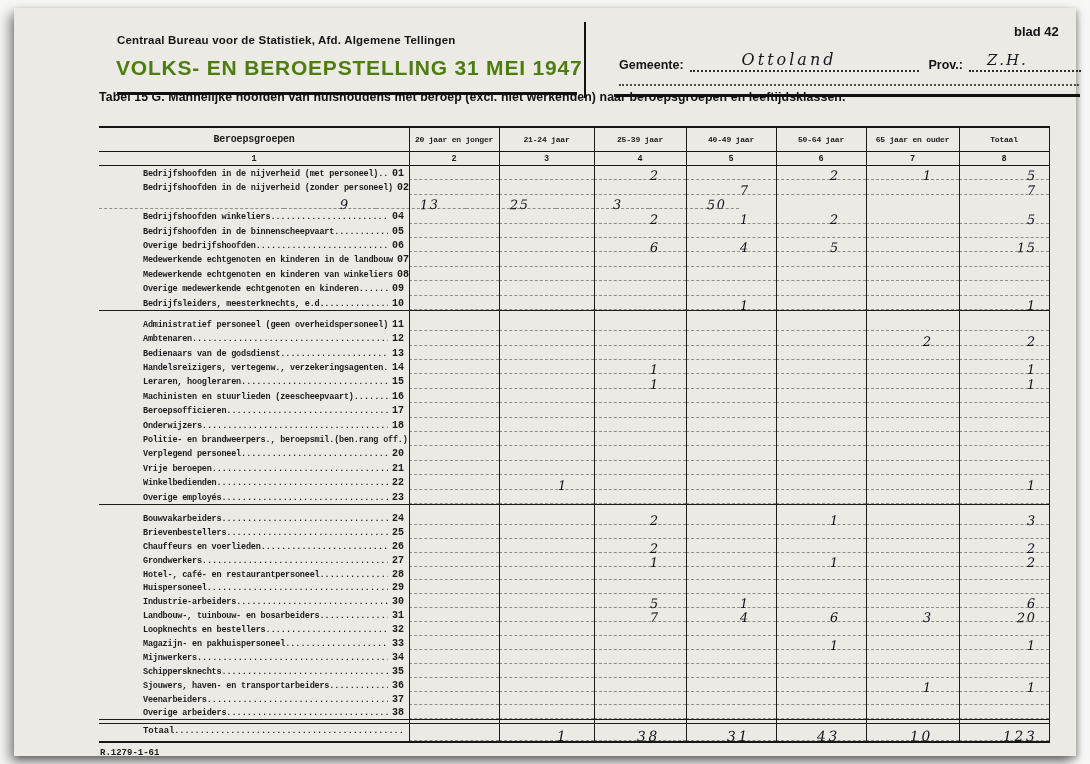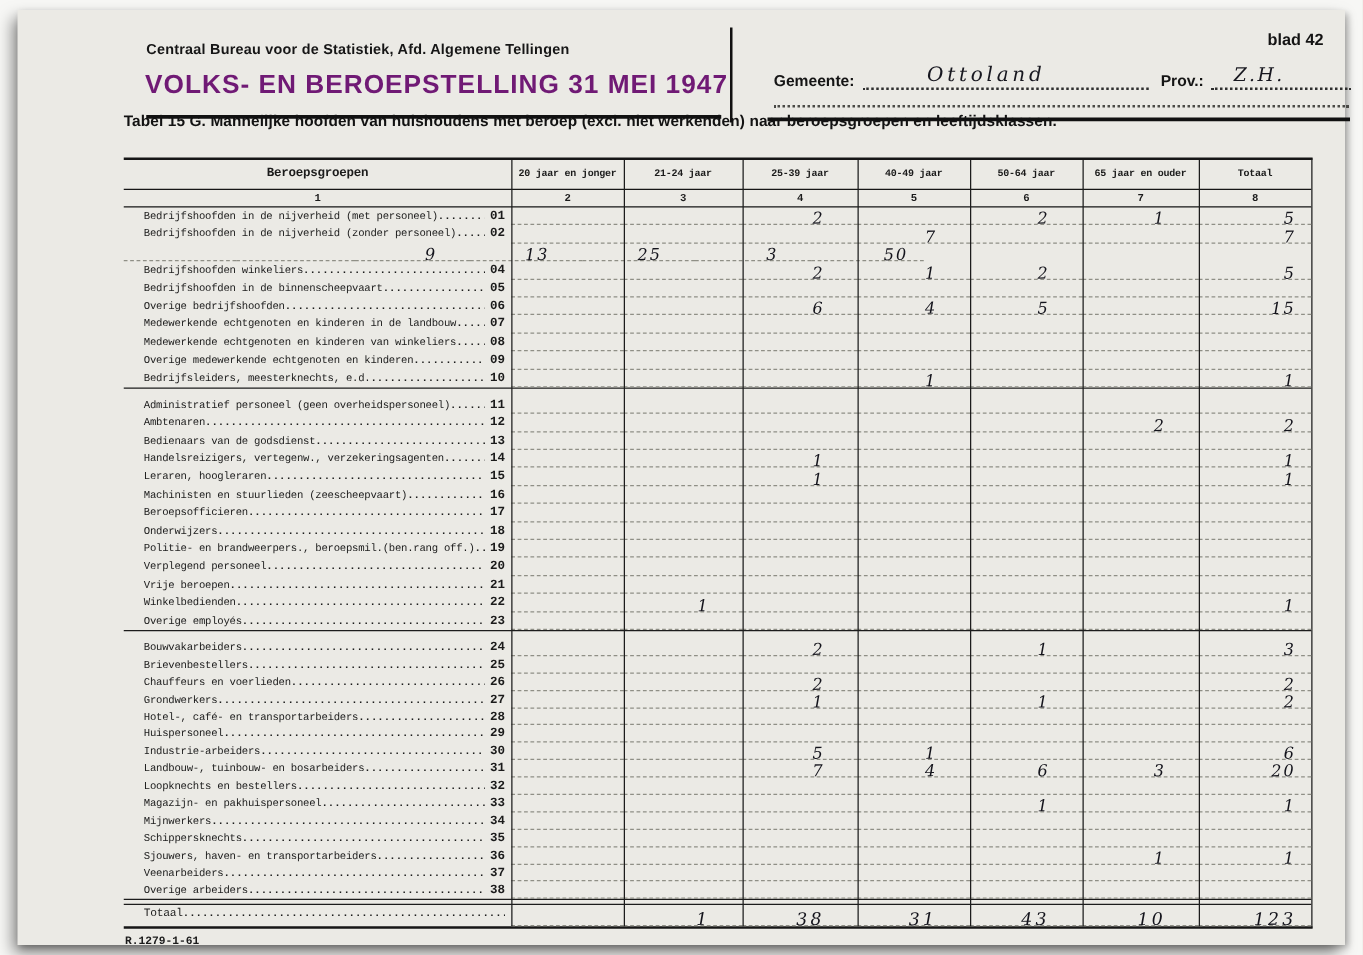--- a/index.html
+++ b/index.html
@@ -8,21 +8,21 @@
     background:#f7f7f5;
     font-family:"Liberation Sans",sans-serif;
   }
   .paper{
     position:absolute;left:14px;top:8px;width:1062px;height:748px;
     background:#ebeae5;
     box-shadow:-4px 6px 12px rgba(0,0,0,.5), 2px 2px 5px rgba(0,0,0,.25);
   }
   
   .org{position:absolute;left:103px;top:26px;font-size:11.5px;font-weight:bold;color:#161616;letter-spacing:.2px;}
-  .doc-title{position:absolute;left:102px;top:48px;font-size:21px;font-weight:bold;color:#701a75;letter-spacing:.8px;}
+  .doc-title{position:absolute;left:102px;top:48px;font-size:21px;font-weight:bold;color:#4d7c0f;letter-spacing:.8px;}
   .rule-left{position:absolute;left:103px;top:84px;width:460px;height:3px;background:#111;}
   .vdivider{position:absolute;left:570px;top:14px;width:2px;height:76px;background:#111;}
   .blad{position:absolute;left:1000px;top:16px;font-size:13px;font-weight:bold;color:#141414;}
   .muni{position:absolute;left:605px;top:40px;width:462px;display:flex;align-items:flex-end;}
   .muni .flabel{font-size:12.5px;font-weight:bold;color:#151515;padding-right:6px;}
   .dotfill{border-bottom:2px dotted #2f2f2f;position:relative;height:22px;}
   .dotfill.g{flex:1;margin-right:10px;}
   .dotfill.p{width:112px;}
   .hwname{position:absolute;bottom:1px;font-style:italic;font-family:"DejaVu Serif",serif;color:#17171f;}
   .hwname.gem{left:52px;font-size:16px;letter-spacing:3px;}
@@ -49,21 +49,21 @@
   .w6{width:93px;flex:none;box-sizing:border-box;}
   .w7{width:90px;flex:none;box-sizing:border-box;}
   .hrow1{height:23px;border-bottom:1px solid #161616;}
   .hrow2{height:13px;border-bottom:1.6px solid #161616;}
   .hcell{display:flex;align-items:center;justify-content:center;font-weight:bold;font-size:8px;letter-spacing:-.2px;}
   .hrow1 .w0{font-size:10px;}
   .hrow2 .hcell{font-size:8.5px;}
   .trow{height:14.4px;position:relative;}
   .trow.s3{height:13.9px;}
   .lab{display:flex;align-items:baseline;padding:2px 5px 0 16px;overflow:hidden;}
-  .lt{white-space:nowrap;font-size:8.5px;font-weight:normal;letter-spacing:-.2px;}
+  .lt{white-space:nowrap;font-size:8.5px;font-weight:bold;letter-spacing:-.2px;margin-left:28px;}
   .leader{flex:1;overflow:hidden;white-space:nowrap;font-size:8.5px;font-weight:bold;}
   .leader::after{content:"......................................................................................................";}
   .rnum{padding-left:4px;font-size:10px;font-weight:bold;}
   .dc{display:flex;align-items:flex-end;justify-content:flex-end;padding-right:26px;border-bottom:1px dashed #8f8f86;}
   .dc.w7{padding-right:12px;}
   .hw{font-family:"DejaVu Serif",serif;font-style:italic;font-size:13px;line-height:11px;color:#14141c;letter-spacing:1.5px;margin-bottom:-2px;transform:rotate(-1deg);}
   .secline{height:0;border-top:1.7px solid #1c1c1c;}
   .gaprow{height:6px;}
   .dblline{height:3px;border-top:1.2px solid #1c1c1c;border-bottom:1.2px solid #1c1c1c;}
   .totrow{height:17px;}
@@ -564,21 +564,21 @@
         <div class="dc w5">
           <div class="hw">1</div>
         </div>
         <div class="dc w6"></div>
         <div class="dc w7">
           <div class="hw">2</div>
         </div>
       </div>
       <div class="trow s3">
         <div class="lab w0">
-          <div class="lt">Hotel-, café- en transportarbeiders</div>
+          <div class="lt">Hotel-, café- en restaurantpersoneel</div>
           <div class="leader"></div>
           <div class="rnum">28</div>
         </div>
         <div class="dc w1"></div>
         <div class="dc w2"></div>
         <div class="dc w3"></div>
         <div class="dc w4"></div>
         <div class="dc w5"></div>
         <div class="dc w6"></div>
         <div class="dc w7"></div>

